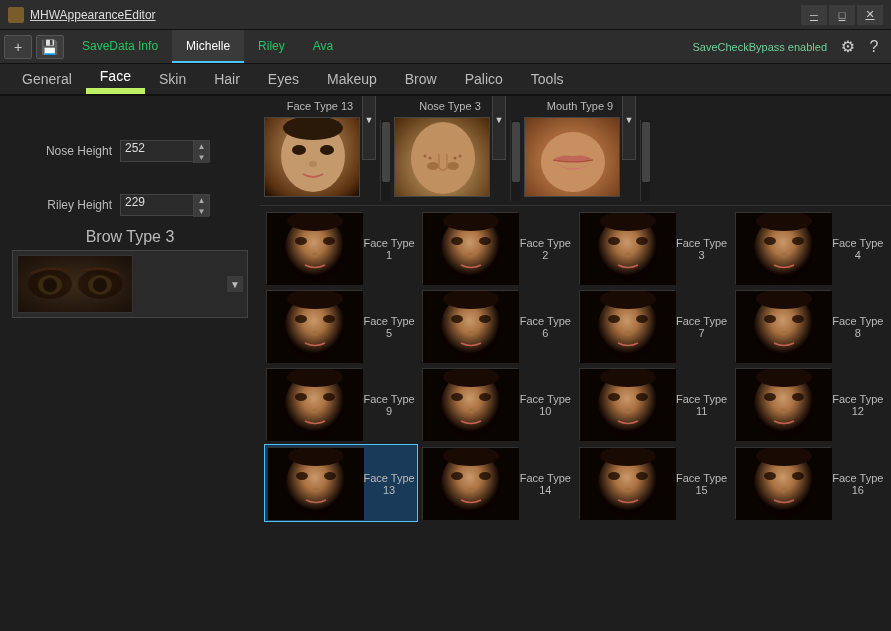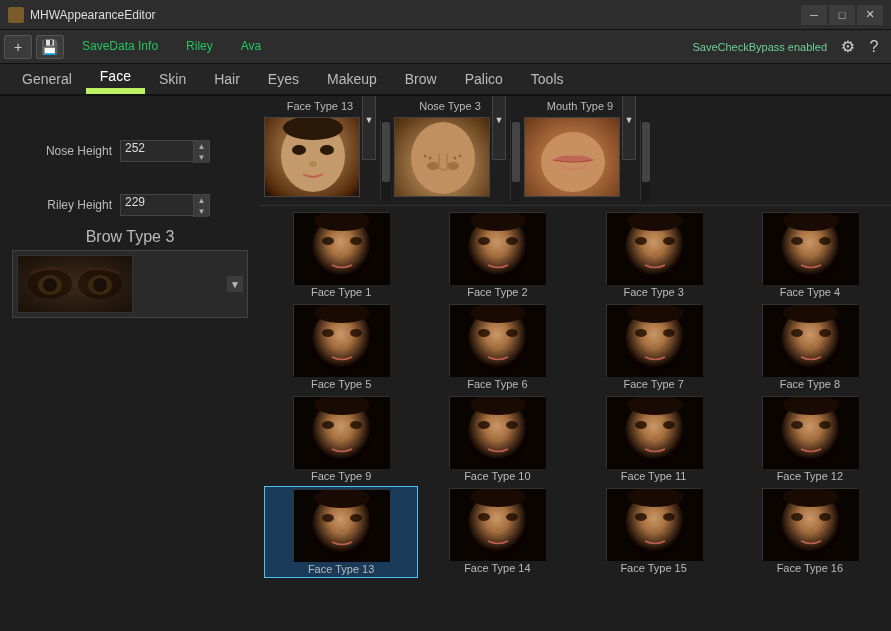--- a/index.html
+++ b/index.html
@@ -13,20 +13,21 @@
       overflow: hidden;
     }
     
     #titlebar {
       display: flex;
       align-items: center;
       background: #2d2d2d;
       height: 30px;
       padding: 0 8px;
       border-bottom: 1px solid #111;
+      text-decoration: underline;
     }
     #titlebar .app-icon {
       width: 16px; height: 16px;
       margin-right: 6px;
       background: #7a5c2a;
       border-radius: 2px;
       flex-shrink: 0;
     }
     #titlebar .title-text {
       flex: 1;
@@ -290,21 +291,21 @@
     #facegrid::-webkit-scrollbar { width: 8px; }
     #facegrid::-webkit-scrollbar-track { background: #1a1a1a; }
     #facegrid::-webkit-scrollbar-thumb { background: #444; }
     .facegrid-inner {
       display: grid;
       grid-template-columns: repeat(4, 1fr);
       gap: 2px;
     }
     .face-cell {
       display: flex;
-      flex-direction: column;
+      flex-direction: row;
       align-items: center;
       cursor: pointer;
       padding: 2px;
     }
     .face-cell.selected { background: #1a3a5a; border: 1px solid #4fc3f7; }
     .face-thumb {
       width: 96px; height: 72px;
       border: 1px solid #333;
     }
     .face-name {
@@ -353,20 +354,21 @@
     <button class="win-btn">─</button>
     <button class="win-btn">□</button>
     <button class="win-btn close">✕</button>
   </div>
 </div>
 
 <div id="tabbar">
   <button class="tb-btn">+</button>
   <button class="tb-btn">💾</button>
   <div class="tab-item">SaveData Info</div>
+  <div class="tab-item active">Michelle</div>
   <div class="tab-item">Riley</div>
   <div class="tab-item">Ava</div>
   <div class="spacer"></div>
   <span class="save-bypass">SaveCheckBypass enabled</span>
   <button class="gear-btn">⚙</button>
   <button class="help-btn">?</button>
 </div>
 
 <div id="sectiontabs">
   <div class="sec-tab">General</div>

